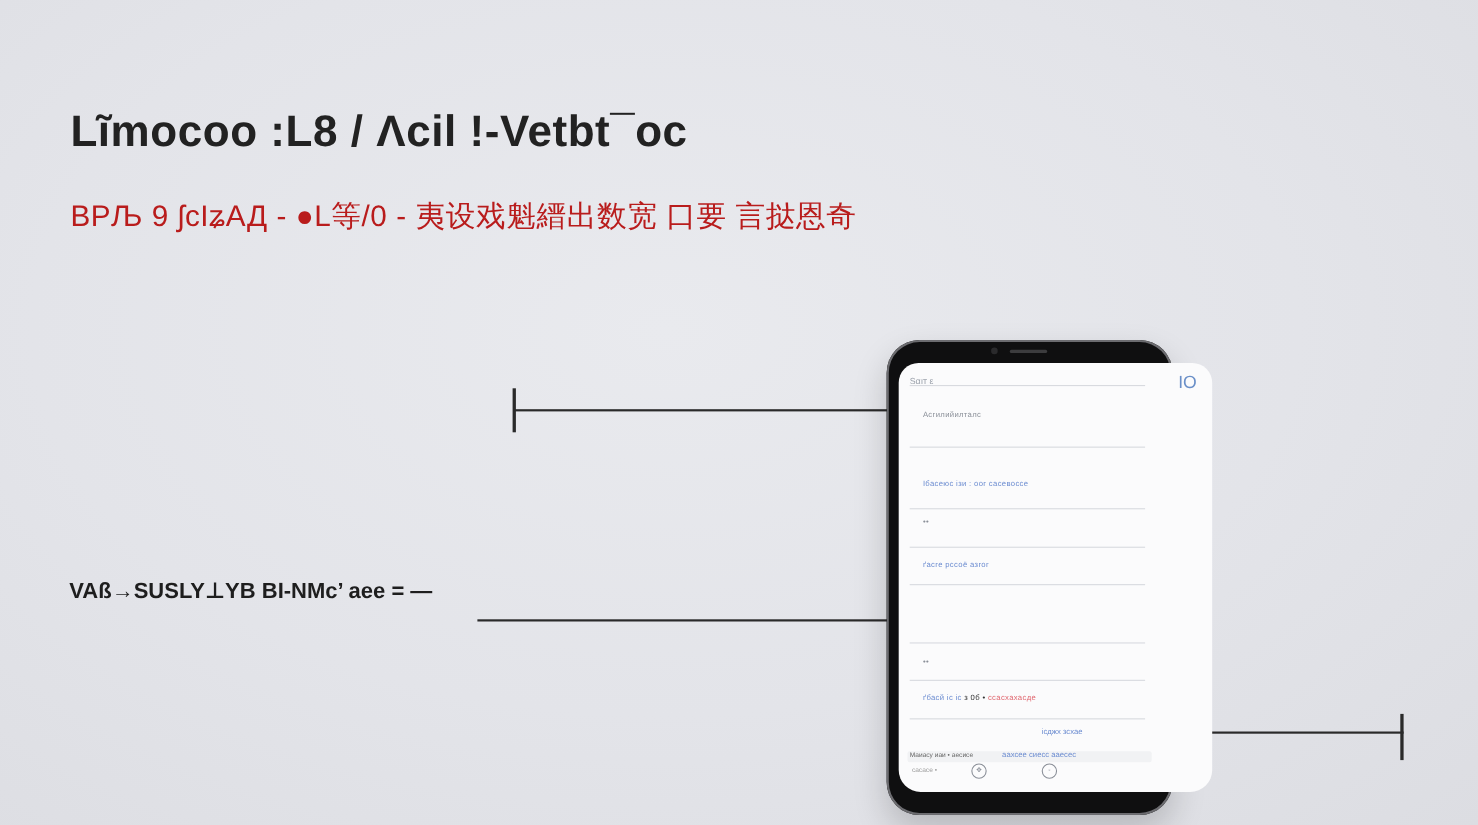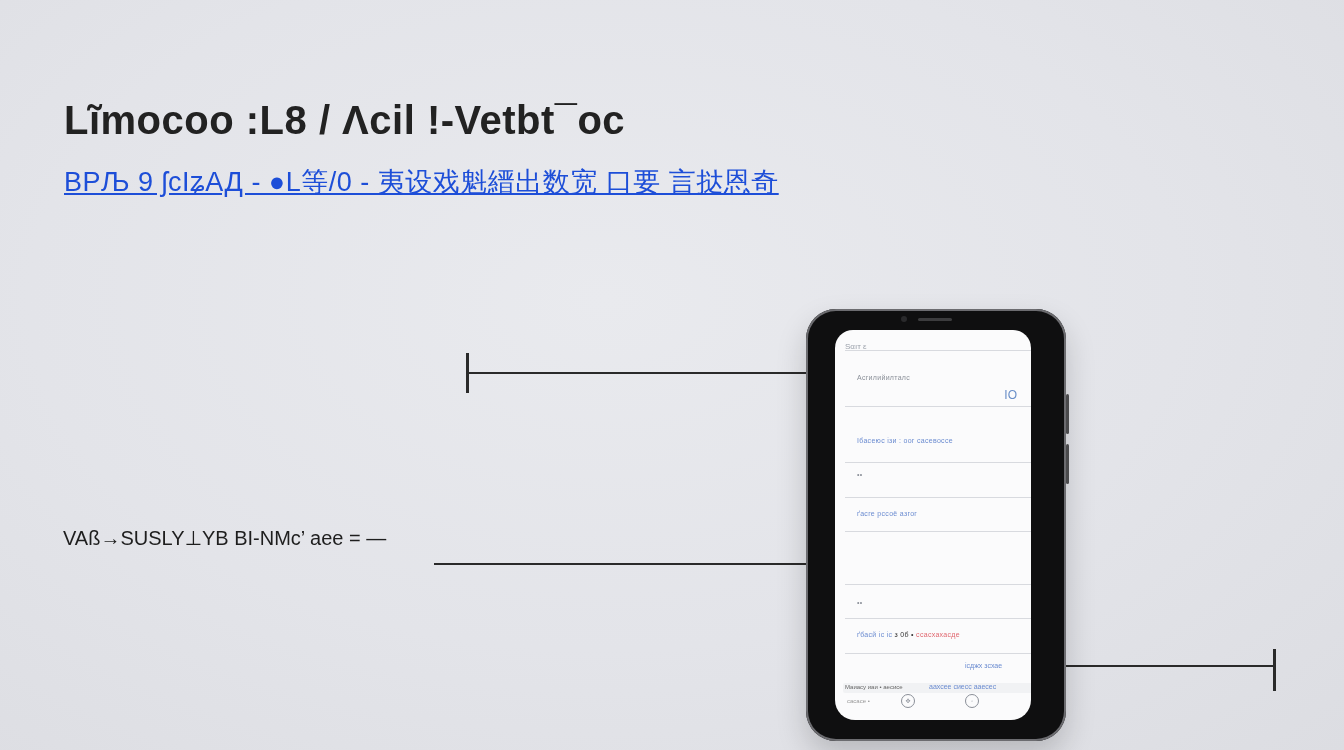--- a/index.html
+++ b/index.html
@@ -2,41 +2,41 @@
 <html><head>
 <meta charset="utf-8">
 <style>
   html, body { margin:0; padding:0; }
   body {
     width:1344px; height:750px; overflow:hidden; position:relative;
     background: radial-gradient(ellipse at 45% 40%, #e9eaee 0%, #e3e4e9 55%, #dcdde2 100%);
     font-family:"Liberation Sans", "DejaVu Sans", sans-serif; color:#1c1c1e;
   }
   .title { position:absolute; left:64px; top:98px; font-size:40px; font-weight:700; letter-spacing:0.5px; color:#222; }
-  .subtitle { position:absolute; left:64px; top:164px; font-size:27px; font-weight:400; color:#1d4ed8; letter-spacing:0.5px;text-decoration:underline; }
+  .subtitle { position:absolute; left:64px; top:178px; font-size:27px; font-weight:400; color:#b91c1c; letter-spacing:0.5px; }
   .callout-text { position:absolute; font-size:20px; line-height:30px; color:#1e1e1e; white-space:nowrap; }
   .callout-text.bold1 .l1 { font-weight:400; }
-  .callout-text.bold2 .l1 { font-weight:400; }
+  .callout-text.bold2 .l1 { font-weight:700; }
   .line-h { position:absolute; height:2px; background:#2a2a2a; }
   .tick-v { position:absolute; width:3px; background:#2a2a2a; }
   .phone {
     position:absolute; left:806px; top:309px; width:260px; height:432px;
     background:#0f0f10; border-radius:30px;
     box-shadow: 0 0 0 2px #6c6c70 inset, 0 14px 30px rgba(0,0,0,0.18);
   }
   .phone .btn-side { position:absolute; right:-3px; top:85px; width:3px; height:40px; background:#4a4a4c; border-radius:2px; }
   .phone .btn-side2 { position:absolute; right:-3px; top:135px; width:3px; height:40px; background:#4a4a4c; border-radius:2px; }
   .speaker { position:absolute; left:112px; top:9px; width:34px; height:3px; background:#3c3c3e; border-radius:2px; }
   .camera { position:absolute; left:95px; top:7px; width:6px; height:6px; background:#2a2a2c; border-radius:50%; }
   .screen {
-    position:absolute; left:29px; top:21px; width:196px; height:390px;
+    position:absolute; left:11px; top:21px; width:285px; height:390px;
     background:#fbfbfc; border-radius:18px 18px 20px 20px; overflow:hidden;
   }
   .s-top { position:absolute; left:10px; top:12px; font-size:8px; color:#9aa0aa; }
-  .s-top-r { position:absolute; right:14px; top:10px; font-size:12px; color:#6a8fc8;margin-top:48px; }
+  .s-top-r { position:absolute; right:14px; top:10px; font-size:16px; color:#6a8fc8; }
   .row { position:absolute; left:10px; width:214px; border-bottom:1px solid #d8dadf; }
   .rtxt { position:absolute; left:12px; font-size:7px; letter-spacing:0.3px; white-space:nowrap; }
   .blue { color:#6a8bd0; }
   .grey { color:#8a8f98; }
   .red { color:#e0666e; }
   .icon-circle { position:absolute; width:12px; height:12px; border:1px solid #8a8f98; border-radius:50%; font-size:6px; text-align:center; line-height:12px; color:#8a8f98; }
 </style>
 </head>
 <body>
 

